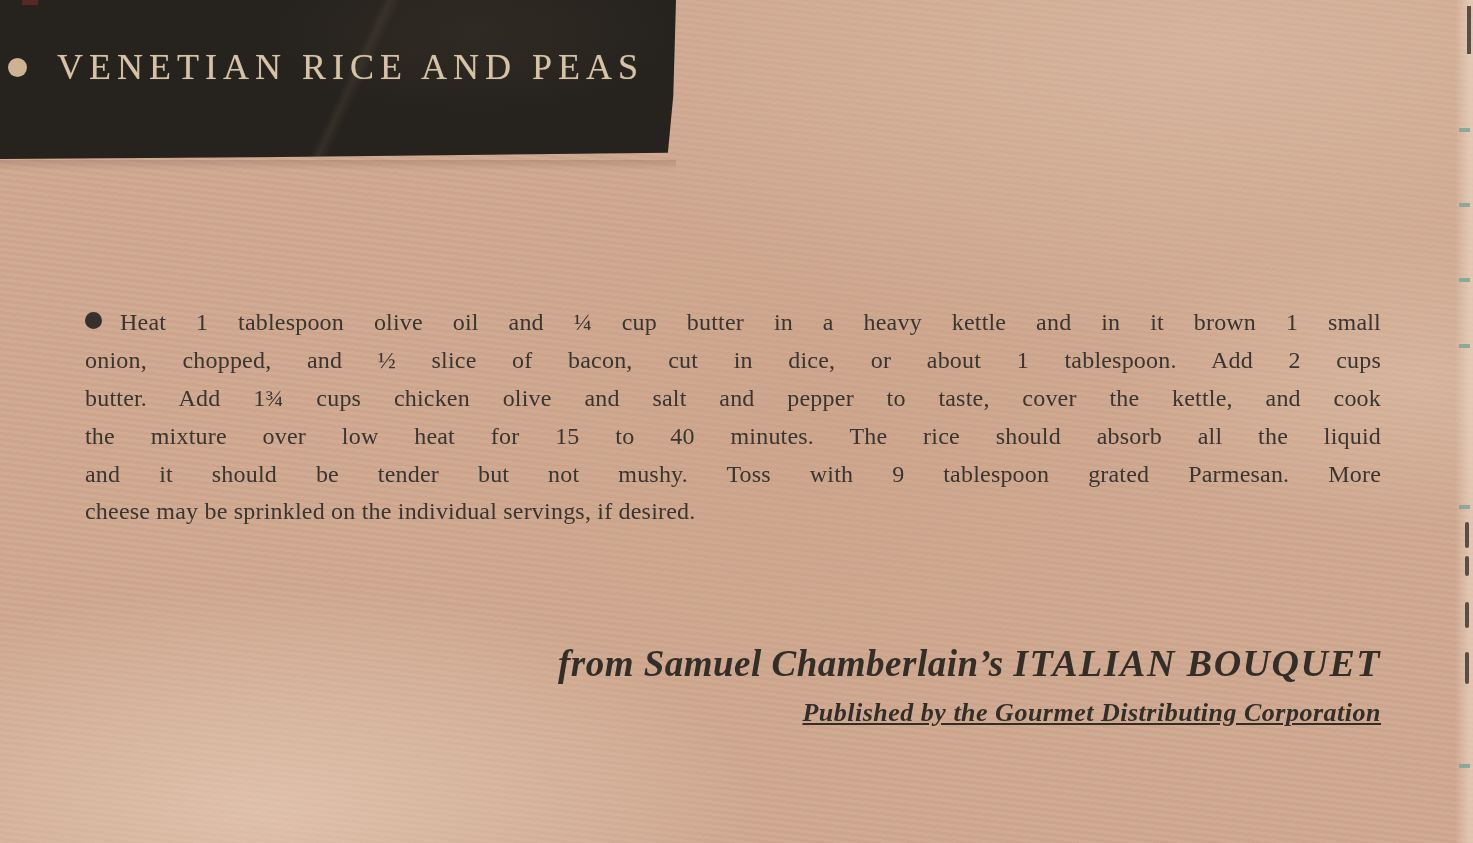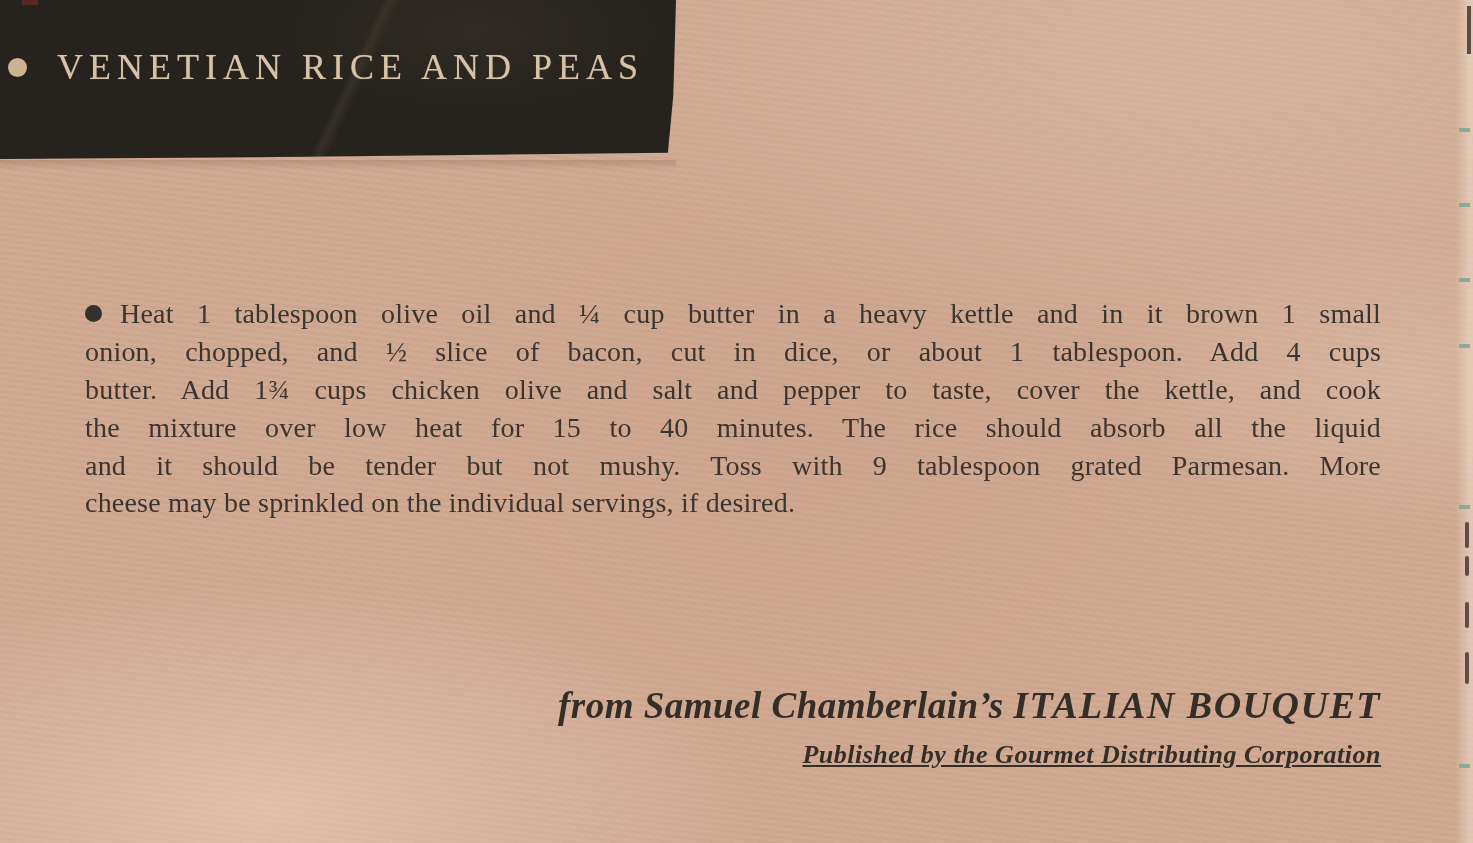--- a/index.html
+++ b/index.html
@@ -29,39 +29,39 @@
     width:19px;height:19px;border-radius:50%;background:#cdb294;flex:0 0 auto;
     margin-right:30px;
   }
   .header-title{
     color:#d6c2a6;font-size:36px;letter-spacing:6px;font-weight:500;
     text-shadow:0 0 1px rgba(214,194,166,0.5);
   }
 
   
   .paragraph{
-    position:absolute;left:85px;top:295px;width:1296px;
-    color:#3a3530;font-size:28px;letter-spacing:0.2px;
+    position:absolute;left:85px;top:304px;width:1296px;
+    color:#3a3530;font-size:24px;letter-spacing:0.2px;
   }
   .p-line{
     line-height:37.9px;height:37.9px;overflow:hidden;
     text-align:justify;text-align-last:justify;
   }
   .p-line.last{text-align-last:left;}
   .p-bullet{
     display:inline-block;width:17px;height:17px;border-radius:50%;
     background:#35312c;margin-right:18px;vertical-align:1px;
   }
 
   
   .attribution{
     position:absolute;right:92px;top:640px;text-align:right;
     color:#332e28;font-style:italic;font-weight:bold;
   }
-  .attr-line1{font-size:37px;letter-spacing:0.5px;line-height:46px;margin-top:42px;}
+  .attr-line1{font-size:37px;letter-spacing:0.5px;line-height:46px;}
   .attr-book{font-size:38px;letter-spacing:1.5px;}
   .attr-line2{font-size:26px;letter-spacing:0.5px;line-height:34px;margin-top:9px;text-decoration:underline;}
 
   
   .edge-strip{
     position:absolute;right:0;top:0;width:18px;height:843px;
     background:linear-gradient(to right, rgba(238,217,198,0) 0%, rgba(240,221,202,0.55) 80%);
   }
   .dash-teal{position:absolute;right:3px;width:11px;height:4px;background:#7aa796;opacity:0.85;}
   .dash-dark{position:absolute;right:4px;width:4px;height:26px;background:#3a312a;border-radius:2px;opacity:0.8;}
@@ -79,21 +79,21 @@
   <div class="header-row">
     <span class="header-bullet"></span>
     <span class="header-title">VENETIAN RICE AND PEAS</span>
   </div>
   <span class="red-mark"></span>
 </div>
 <div class="paper-crease"></div>
 
 <div class="paragraph">
   <div class="p-line"><span class="p-bullet"></span><span>Heat 1 tablespoon olive oil and ¼ cup butter in a heavy kettle and in it brown 1 small</span></div>
-  <div class="p-line">onion, chopped, and ½ slice of bacon, cut in dice, or about 1 tablespoon. Add 4 cups</div>
+  <div class="p-line">onion, chopped, and ½ slice of bacon, cut in dice, or about 1 tablespoon. Add 2 cups</div>
   <div class="p-line">butter. Add 1¾ cups chicken olive and salt and pepper to taste, cover the kettle, and cook</div>
   <div class="p-line">the mixture over low heat for 15 to 40 minutes. The rice should absorb all the liquid</div>
   <div class="p-line">and it should be tender but not mushy. Toss with 9 tablespoon grated Parmesan. More</div>
   <div class="p-line last">cheese may be sprinkled on the individual servings, if desired.</div>
 </div>
 
 <div class="attribution">
   <div class="attr-line1">
     <span>from Samuel Chamberlain’s</span>
     <span class="attr-book">ITALIAN BOUQUET</span>

